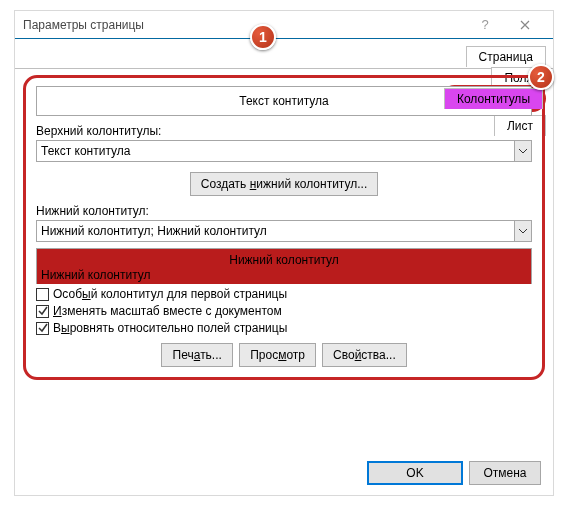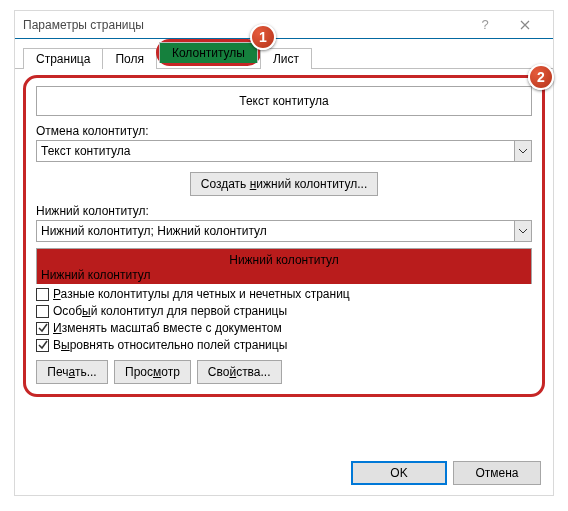--- a/index.html
+++ b/index.html
@@ -1,47 +1,47 @@
 <!DOCTYPE html>
 <html><head>
 <meta charset="utf-8">
 <style>
 * { box-sizing: border-box; font-family: "Segoe UI", Tahoma, sans-serif; font-size: 12px; }
 body { margin: 0; background: #fff; width: 568px; height: 511px; position: relative; }
 .outer { position: absolute; left: 14px; top: 10px; width: 540px; height: 486px; border: 1px solid #d9d9d9; background: #fff; }
 .titlebar { height: 28px; display: flex; align-items: center; padding: 0 8px; border-bottom: 1px solid #0369a1; background: #fff; color: #484848; }
 .titlebar .title { flex: 1; font-size: 12px; }
 .titlebar .tb-btn { width: 40px; height: 22px; display: flex; align-items: center; justify-content: center; color: #999; font-size: 13px; }
-.tabs { display: flex; align-items: flex-end; padding: 6px 8px 0 8px; position: relative; border-bottom: 1px solid #bfbfbf; height: 30px; }
+.tabs { display: flex; align-items: flex-end; padding: 6px 8px 0 8px; position: relative; border-bottom: 1px solid #bfbfbf; height: 30px; flex-direction: column; }
 .tab { padding: 3px 12px; border: 1px solid #bfbfbf; border-bottom: none; margin-right: -1px; background: #fff; position: relative; top: 1px; cursor: default; }
-.tab.active { background: #15803d; z-index: 3; }
+.tab.active { background: #d946ef; z-index: 3; }
 .tab-wrap-red { border: 3px solid #c62626; border-radius: 14px; padding: 0; margin-right: -1px; position: relative; top: -2px; }
 .tab-wrap-red .tab { top: 0; margin: 0; }
 .body-red { margin: 6px 8px 8px 8px; border: 3px solid #c62626; border-radius: 14px; padding: 8px 10px 10px 10px; position: relative; }
 .preview { border: 1px solid #a6a6a6; background: #fff; height: 30px; position: relative; font-size: 11px; }
 .preview .center { position: absolute; left: 50%; top: 50%; transform: translate(-50%, -50%); }
 .label { margin: 8px 0 2px 0; }
 .combo { display: flex; width: 100%; }
 .combo input { flex: 1; border: 1px solid #a6a6a6; border-right: none; padding: 3px 4px; background: #fff; outline: none; }
 .combo .arrow { width: 18px; border: 1px solid #a6a6a6; background: #e9e9e9; display: flex; align-items: center; justify-content: center; }
 .arrow svg { display: block; }
 .btnrow { display: flex; justify-content: center; gap: 18px; margin: 10px 0 6px 0; }
 .btn { border: 1px solid #a6a6a6; background: #e9e9e9; padding: 4px 10px; cursor: default; min-width: 80px; text-align: center; }
 .btn u { text-decoration: underline; }
 .preview-bottom { border: 1px solid #a6a6a6; border-bottom: none; background: #b91c1c; height: 36px; position: relative; font-size: 11px; margin-top: 6px; }
 .preview-bottom .center { position: absolute; left: 50%; top: 4px; transform: translateX(-50%); }
 .preview-bottom .left { position: absolute; left: 4px; bottom: 2px; }
 .cbrow { display: flex; align-items: center; margin: 3px 0; gap: 4px; }
 .cb { width: 13px; height: 13px; border: 1px solid #333; background: #fff; display: flex; align-items: center; justify-content: center; flex-shrink: 0; }
 .cb.checked svg { display: block; }
 .cb svg { display: none; }
-.bottom-btns { display: flex; justify-content: flex-start; gap: 6px; margin-top: 8px; }
+.bottom-btns { display: flex; justify-content: center; gap: 6px; margin-top: 8px; }
 .dlg-btns { position: absolute; right: 12px; bottom: 10px; display: flex; gap: 6px; }
 .btn-ok { border: 2px solid #0078d7; background: #e1e1e1; padding: 3px 0; width: 96px; text-align: center; }
-.btn-cancel { border: 1px solid #a6a6a6; background: #e1e1e1; padding: 4px 0; width: 88px; text-align: center; }
+.btn-cancel { border: 1px solid #a6a6a6; background: #e1e1e1; padding: 4px 0; width: 72px; text-align: center; }
 .marker { position: absolute; width: 26px; height: 26px; border-radius: 50%; background: radial-gradient(circle at 30% 30%, #e55b3c, #b5331a); border: 2px solid #fff; box-shadow: 0 1px 3px rgba(0,0,0,.5); color: #fff; font-weight: bold; font-size: 14px; display: flex; align-items: center; justify-content: center; z-index: 20; }
 .m1 { left: 250px; top: 24px; }
 .m2 { left: 528px; top: 64px; }
 </style>
 </head>
 <body>
 
 <div class="outer">
   <div class="titlebar">
     <span class="title">Параметры страницы</span>
@@ -60,21 +60,21 @@
       <div class="tab active">Колонтитулы</div>
     </div>
     <div class="tab">Лист</div>
   </div>
 
   <div class="body-red">
     <div class="preview">
       <span class="center">Текст контитула</span>
     </div>
 
-    <div class="label"><span>Отмена колонтитул:</span></div>
+    <div class="label"><span>Верхний колонтитулы:</span></div>
     <div class="combo">
       <input type="text" value="Текст контитула" style="">
       <div class="arrow">
         <svg width="8" height="5" viewBox="0 0 8 5">
             <path d="M0 0 L4 4 L8 0" fill="none" stroke="#333" stroke-width="1"></path>
           </svg>
       </div>
     </div>
 
     <div class="btnrow">
@@ -89,24 +89,20 @@
             <path d="M0 0 L4 4 L8 0" fill="none" stroke="#333" stroke-width="1"></path>
           </svg>
       </div>
     </div>
 
     <div class="preview-bottom">
       <span class="center">Нижний колонтитул</span>
       <span class="left">Нижний колонтитул</span>
     </div>
 
-    <div class="cbrow">
-      <span class="cb"></span>
-      <span><u>Р</u>азные колонтитулы для четных и нечетных страниц</span>
-    </div>
     <div class="cbrow">
       <span class="cb"></span>
       <span>Особ<u>ы</u>й колонтитул для первой страницы</span>
     </div>
     <div class="cbrow">
       <span class="cb checked">
           <svg width="10" height="10" viewBox="0 0 10 10">
             <path d="M1 5 L4 8 L9 1" stroke="#333" stroke-width="1.5" fill="none"></path>
           </svg>
         </span>

